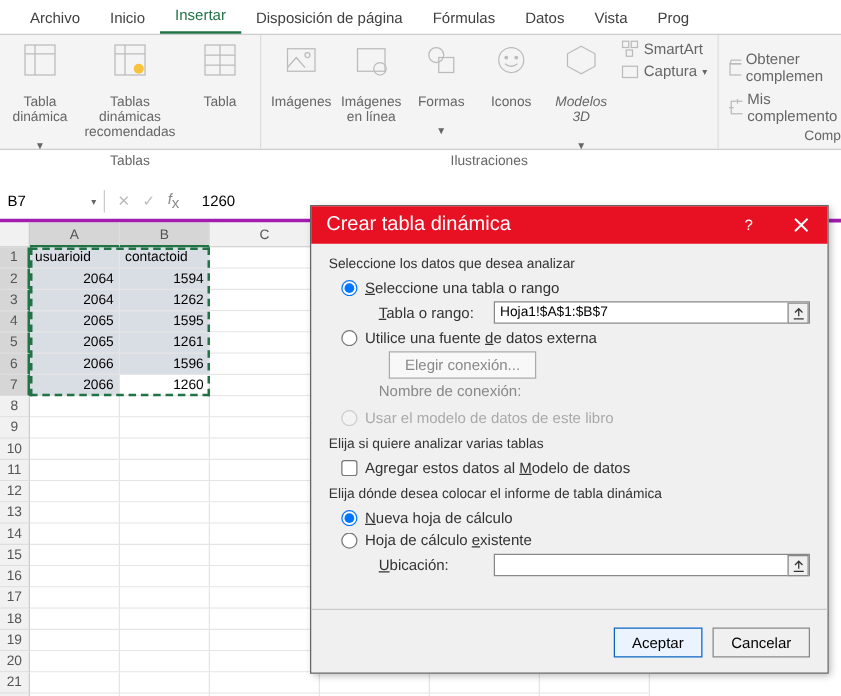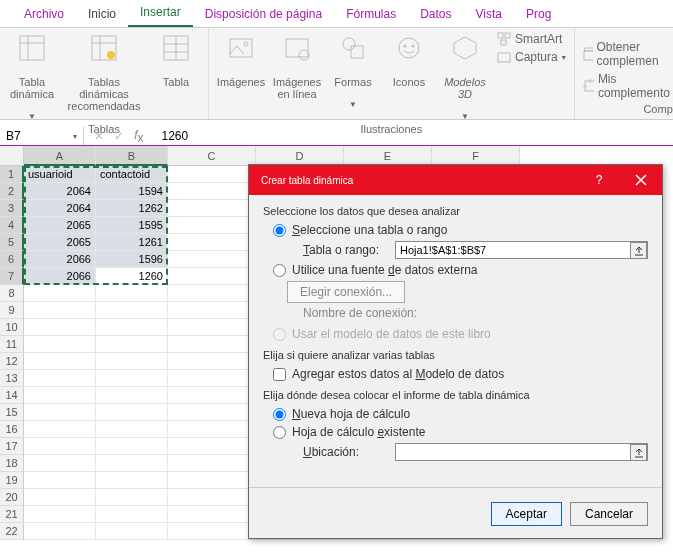--- a/index.html
+++ b/index.html
@@ -1,37 +1,37 @@
 <!DOCTYPE html>
 <html><head>
 <meta charset="utf-8">
 <style>
   * { box-sizing: border-box; margin: 0; padding: 0; font-family: "Segoe UI", Tahoma, sans-serif; font-size: 12px; }
   body { width: 673px; height: 557px; background: #fff; overflow: hidden; position: relative; }
 
   
   .tabs { display: flex; border-bottom: 1px solid #ccc; background: #fff; padding-left: 12px; height: 28px; align-items: flex-end; }
-  .tab { padding: 6px 12px 6px; color: #a21caf; cursor: default; }
+  .tab { padding: 6px 12px 6px; color: #404040; cursor: default; }
   .tab.active { color: #217346; border-bottom: 2px solid #217346; font-weight: 400; }
   .tab.home { color: #444; }
 
   
   .ribbon { display: flex; background: #f4f4f4; border-bottom: 1px solid #ccc; height: 92px; }
   .group { display: flex; flex-direction: column; border-right: 1px solid #ddd; padding: 4px 8px 2px; }
   .group .items { display: flex; gap: 8px; align-items: flex-start; flex: 1; }
   .group .grplabel { text-align: center; color: #666; font-size: 11px; padding: 2px 0; }
   .rbtn { display:flex; flex-direction:column; align-items:center; gap:12px; color:#666; width:48px; }
   .rbtn .ic { width: 32px; height: 32px; display:flex; align-items:center; justify-content:center; }
   .rbtn span.lbl { text-align:center; font-size: 11px; line-height:1.1; }
   .minigrp { display:flex; flex-direction:column; gap:4px; justify-content:center; color:#666; font-size:11px;}
   .minigrp div { display:flex; align-items:center; gap:4px;}
   svg { display:block; }
 
   
-  .fbar { display:flex; align-items:flex-end; border-bottom:1px solid #a21caf; height:26px; }
+  .fbar { display:flex; align-items:flex-start; border-bottom:3px solid #a21caf; height:26px;margin-top:32px; }
   .namebox { width:84px; border-right:1px solid #ccc; padding:2px 6px; display:flex; align-items:center; justify-content:space-between;}
   .namebox input { border:none; width:56px; outline:none; font-size:12px;}
   .fx { display:flex; align-items:center; gap:10px; padding:0 10px; color:#888;}
   .fx .fv { color:#000; padding-left:8px;}
 
   
   .grid { position:relative; display:flex; }
   .rowhdrs { display:flex; flex-direction:column; }
   .corner { width:24px; height:20px; background:#f1f1f1; border-right:1px solid #ccc; border-bottom:1px solid #ccc;}
   .rh { width:24px; height:17px; background:#f1f1f1; border-right:1px solid #ccc; border-bottom:1px solid #ddd; text-align:center; font-size:11px; color:#555; line-height:17px;}
@@ -43,34 +43,34 @@
   .rows .row { display:flex; }
   .cell { width:72px; height:17px; border-right:1px solid #e5e5e5; border-bottom:1px solid #e5e5e5; text-align:right; padding-right:4px; font-size:11px; line-height:16px; background:#fff;}
   .cell.l { text-align:left; padding-left:4px;}
   .cell.s { background: #d9dde4; }
   .cell.act { background:#fff; }
   .marquee { position:absolute; border:2px dashed #217346; pointer-events:none; }
 
   
   .dialog { position:absolute; left:248px; top:164px; width:415px; background:#f0f0f0; border:1px solid #666; box-shadow:2px 2px 6px rgba(0,0,0,0.3);}
   .dlg-title { background:#e81123; color:#fff; display:flex; align-items:center; height:30px; padding-left:12px;}
-  .dlg-title .tt { flex:1; font-size:10px;}
+  .dlg-title .tt { flex:1; font-size:16px;}
   .dlg-title .hb { width:42px; height:30px; display:flex; align-items:center; justify-content:center; }
   .dlg-body { padding:10px 14px 12px; font-size:11px; color:#333;}
   .sec { margin-bottom:8px;}
   .sec .hd { margin-bottom:6px; font-size:11px;}
   .opt { display:flex; align-items:center; gap:6px; margin:4px 0 4px 10px;}
   .opt input[type=radio] { }
   .opt label u { text-decoration: underline;}
   .inline { display:flex; align-items:center; gap:6px; margin-left:40px;}
   .inline .il { width:86px;}
   .tfield { flex:1; position:relative; }
   .tfield input { width:100%; border:1px solid #888; padding:2px 18px 2px 4px; font-size:11px; background:#fff;}
   .tfield .pick { position:absolute; right:1px; top:1px; width:17px; height:17px; border:1px solid #888; background:#f0f0f0; display:flex; align-items:center; justify-content:center;}
-  .btnplain { border:1px solid #aaa; background:#f8f8f8; padding:3px 12px; color:#888; margin-left:24px;}
+  .btnplain { border:1px solid #aaa; background:#f8f8f8; padding:3px 12px; color:#888; margin-left:48px;}
   .muted { color:#888; margin-left:40px; padding:3px 0;}
   .chkrow { display:flex; align-items:center; gap:6px; margin-left:10px;}
   .dlg-btns { display:flex; gap:8px; justify-content:flex-end; padding:8px 14px 12px;}
   .dbtn { border:1px solid #888; padding:4px 14px; background:#f0f0f0;}
   .dbtn.primary { border:1px solid #0a66c2; background:#eaf3fe;}
   hr.sep { border:0; height:1px; background:#ccc; margin:6px 0;}
   .tri { font-size:8px; color:#666; }
 </style>
 </head>
 <body>

